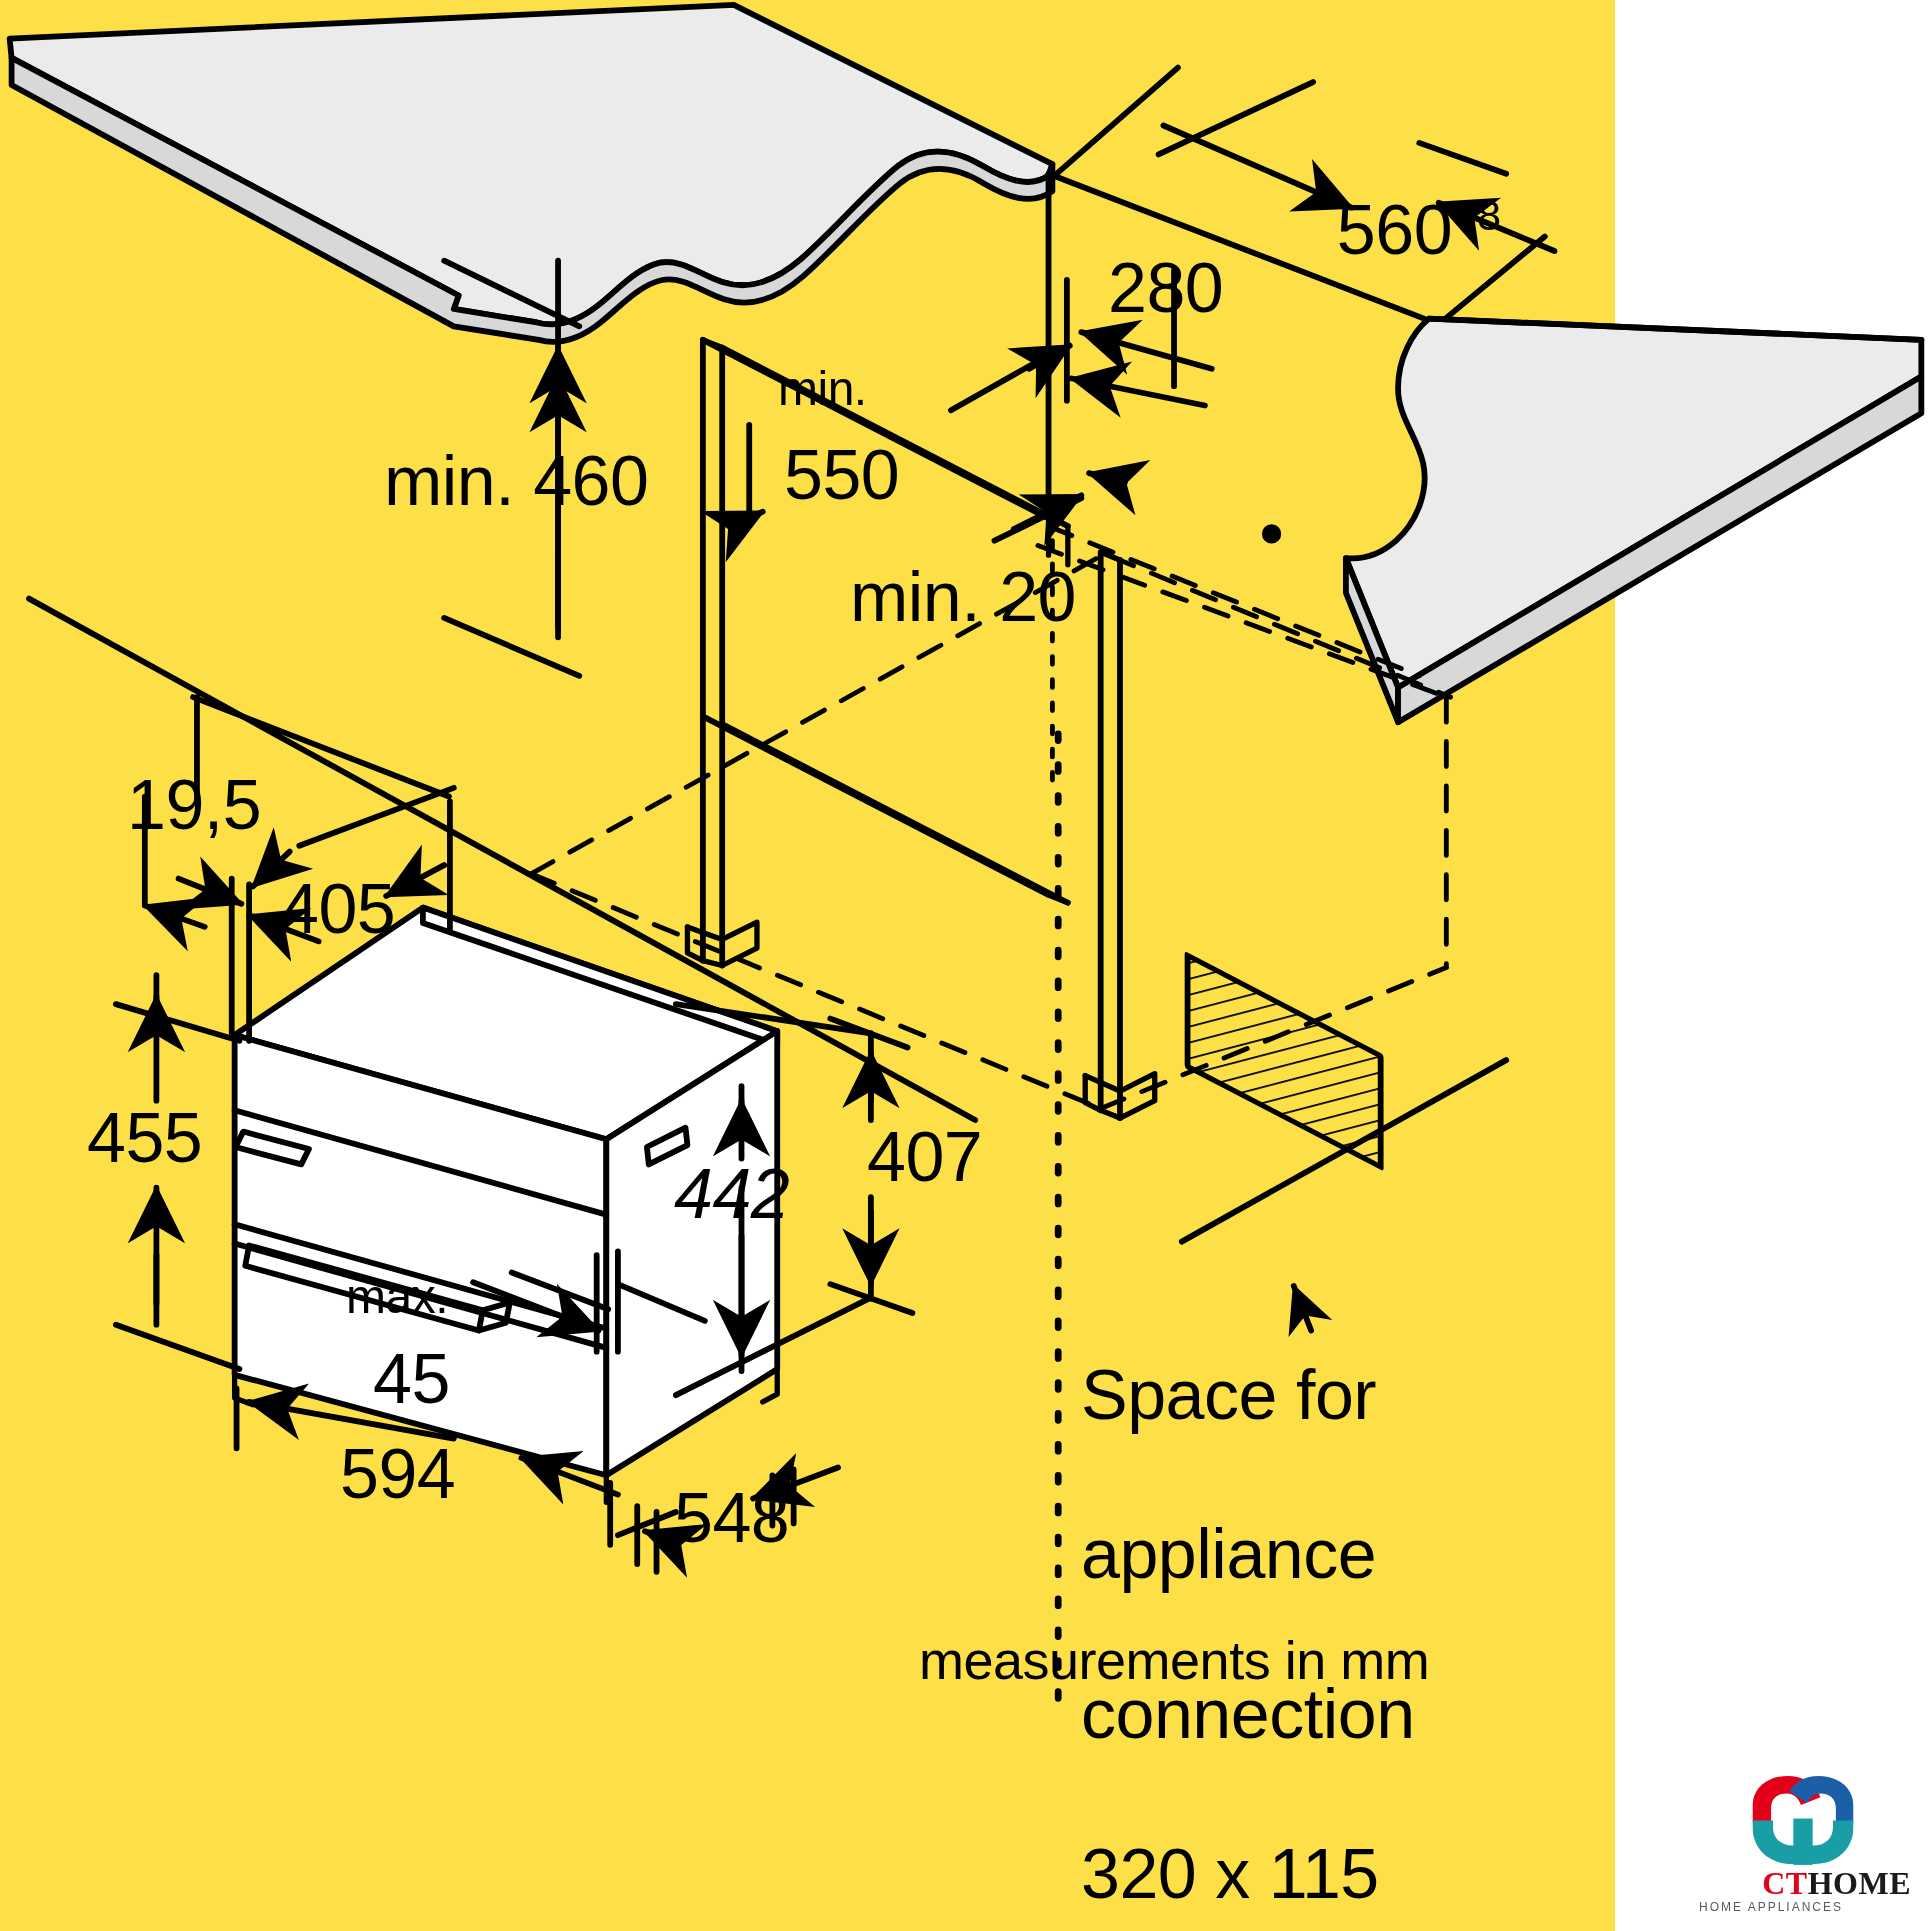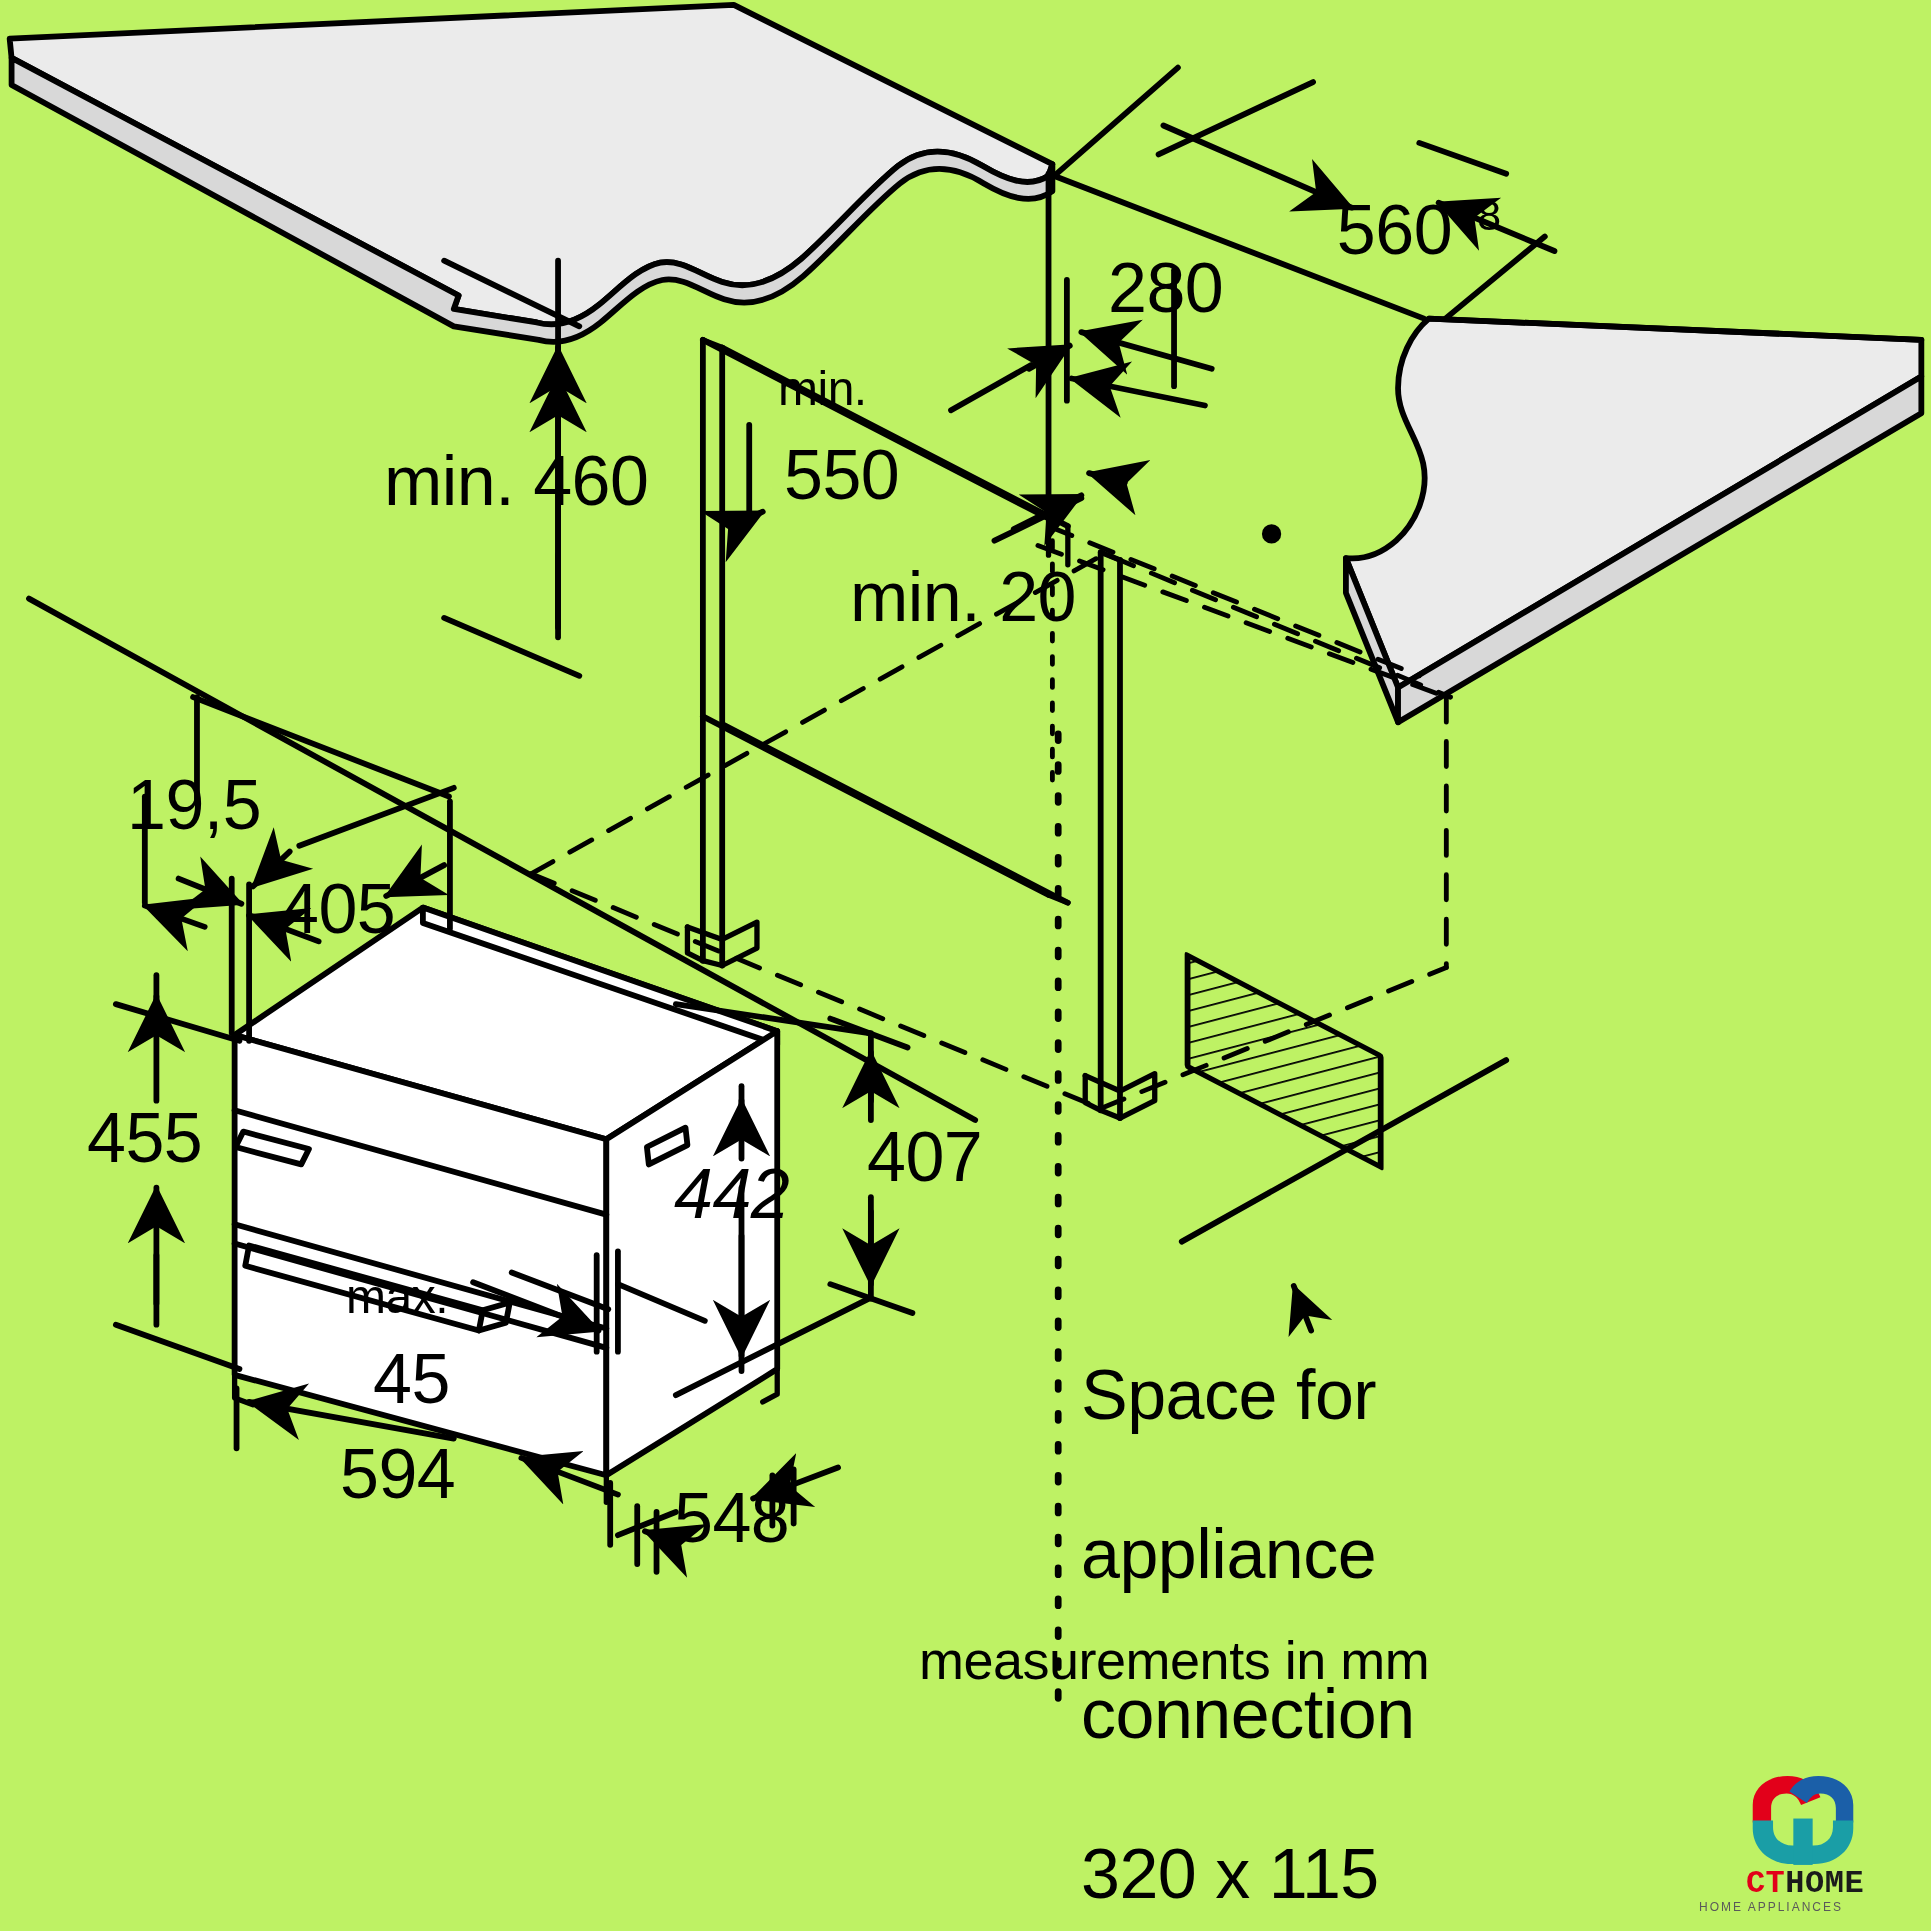--- a/index.html
+++ b/index.html
@@ -4,22 +4,22 @@
 <style>
   * { box-sizing: border-box; margin: 0; padding: 0; }
   html, body {
     width: 1931px; height: 1931px;
     background: #ffffff;
     font-family: "Liberation Sans", sans-serif;
     overflow: hidden;
   }
   #stage {
     position: relative;
-    width: 1931px; height: 1931px;
-    background: #bef264;
+    width: 1615px; height: 1931px;
+    background: #fde047;
   }
   svg.drawing {
     position: absolute;
     left: 0; top: 0;
     width: 1931px; height: 1931px;
   }
   .dim-label {
     position: absolute;
     font-family: "Liberation Sans", sans-serif;
     color: #000000;
@@ -42,22 +42,22 @@
   }
   
   #logo {
     position: absolute;
     left: 1699px; top: 1772px;
     width: 212px; height: 145px;
   }
   #logo .mark { position: absolute; left: 46px; top: 0; width: 116px; height: 95px; }
   #logo .wordmark {
     position: absolute; left: 0; top: 93px; width: 212px;
-    text-align: center;
-    font-family: Liberation Mono, monospace;
+    text-align: right;
+    font-family: Liberation Serif, serif;
     font-weight: bold;
     font-size: 32px;
     letter-spacing: 0.5px;
     color: #1b1b1b;
   }
   #logo .wordmark .ct { color: #e2001a; }
   #logo .tagline {
     position: absolute; left: 0; top: 128px; width: 212px;
     text-align: left;
     font-family: "Liberation Sans", sans-serif;

